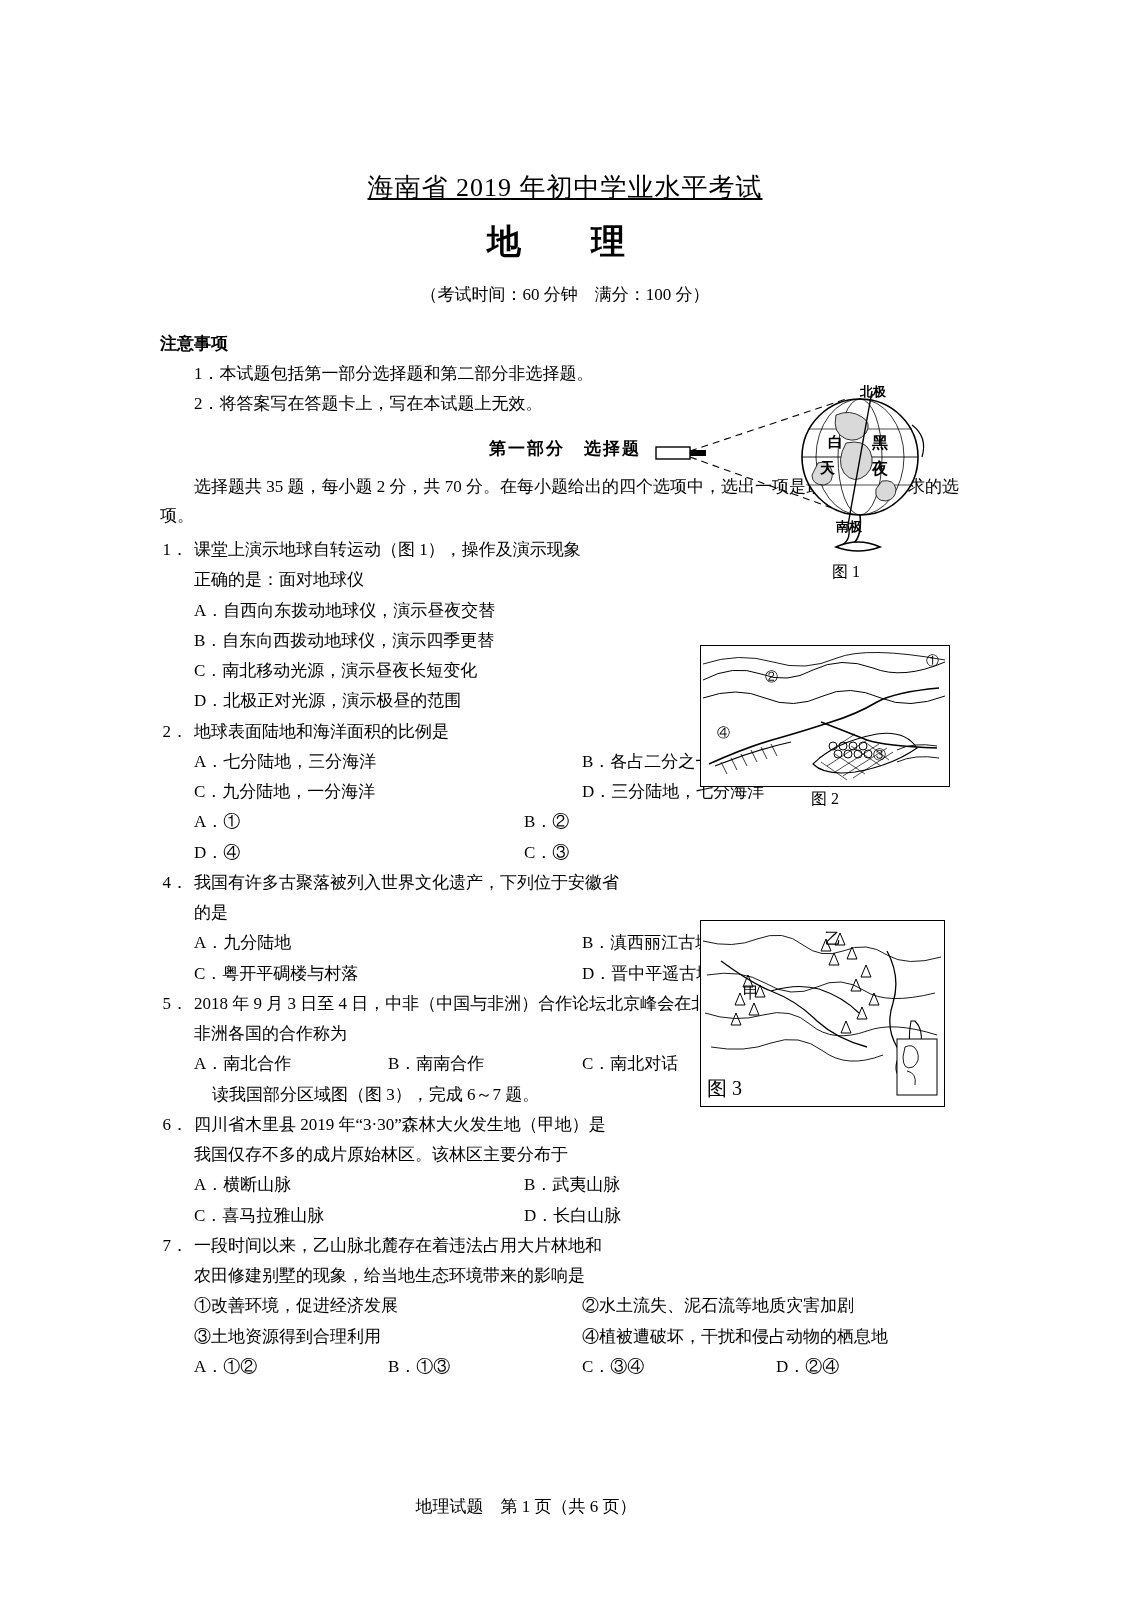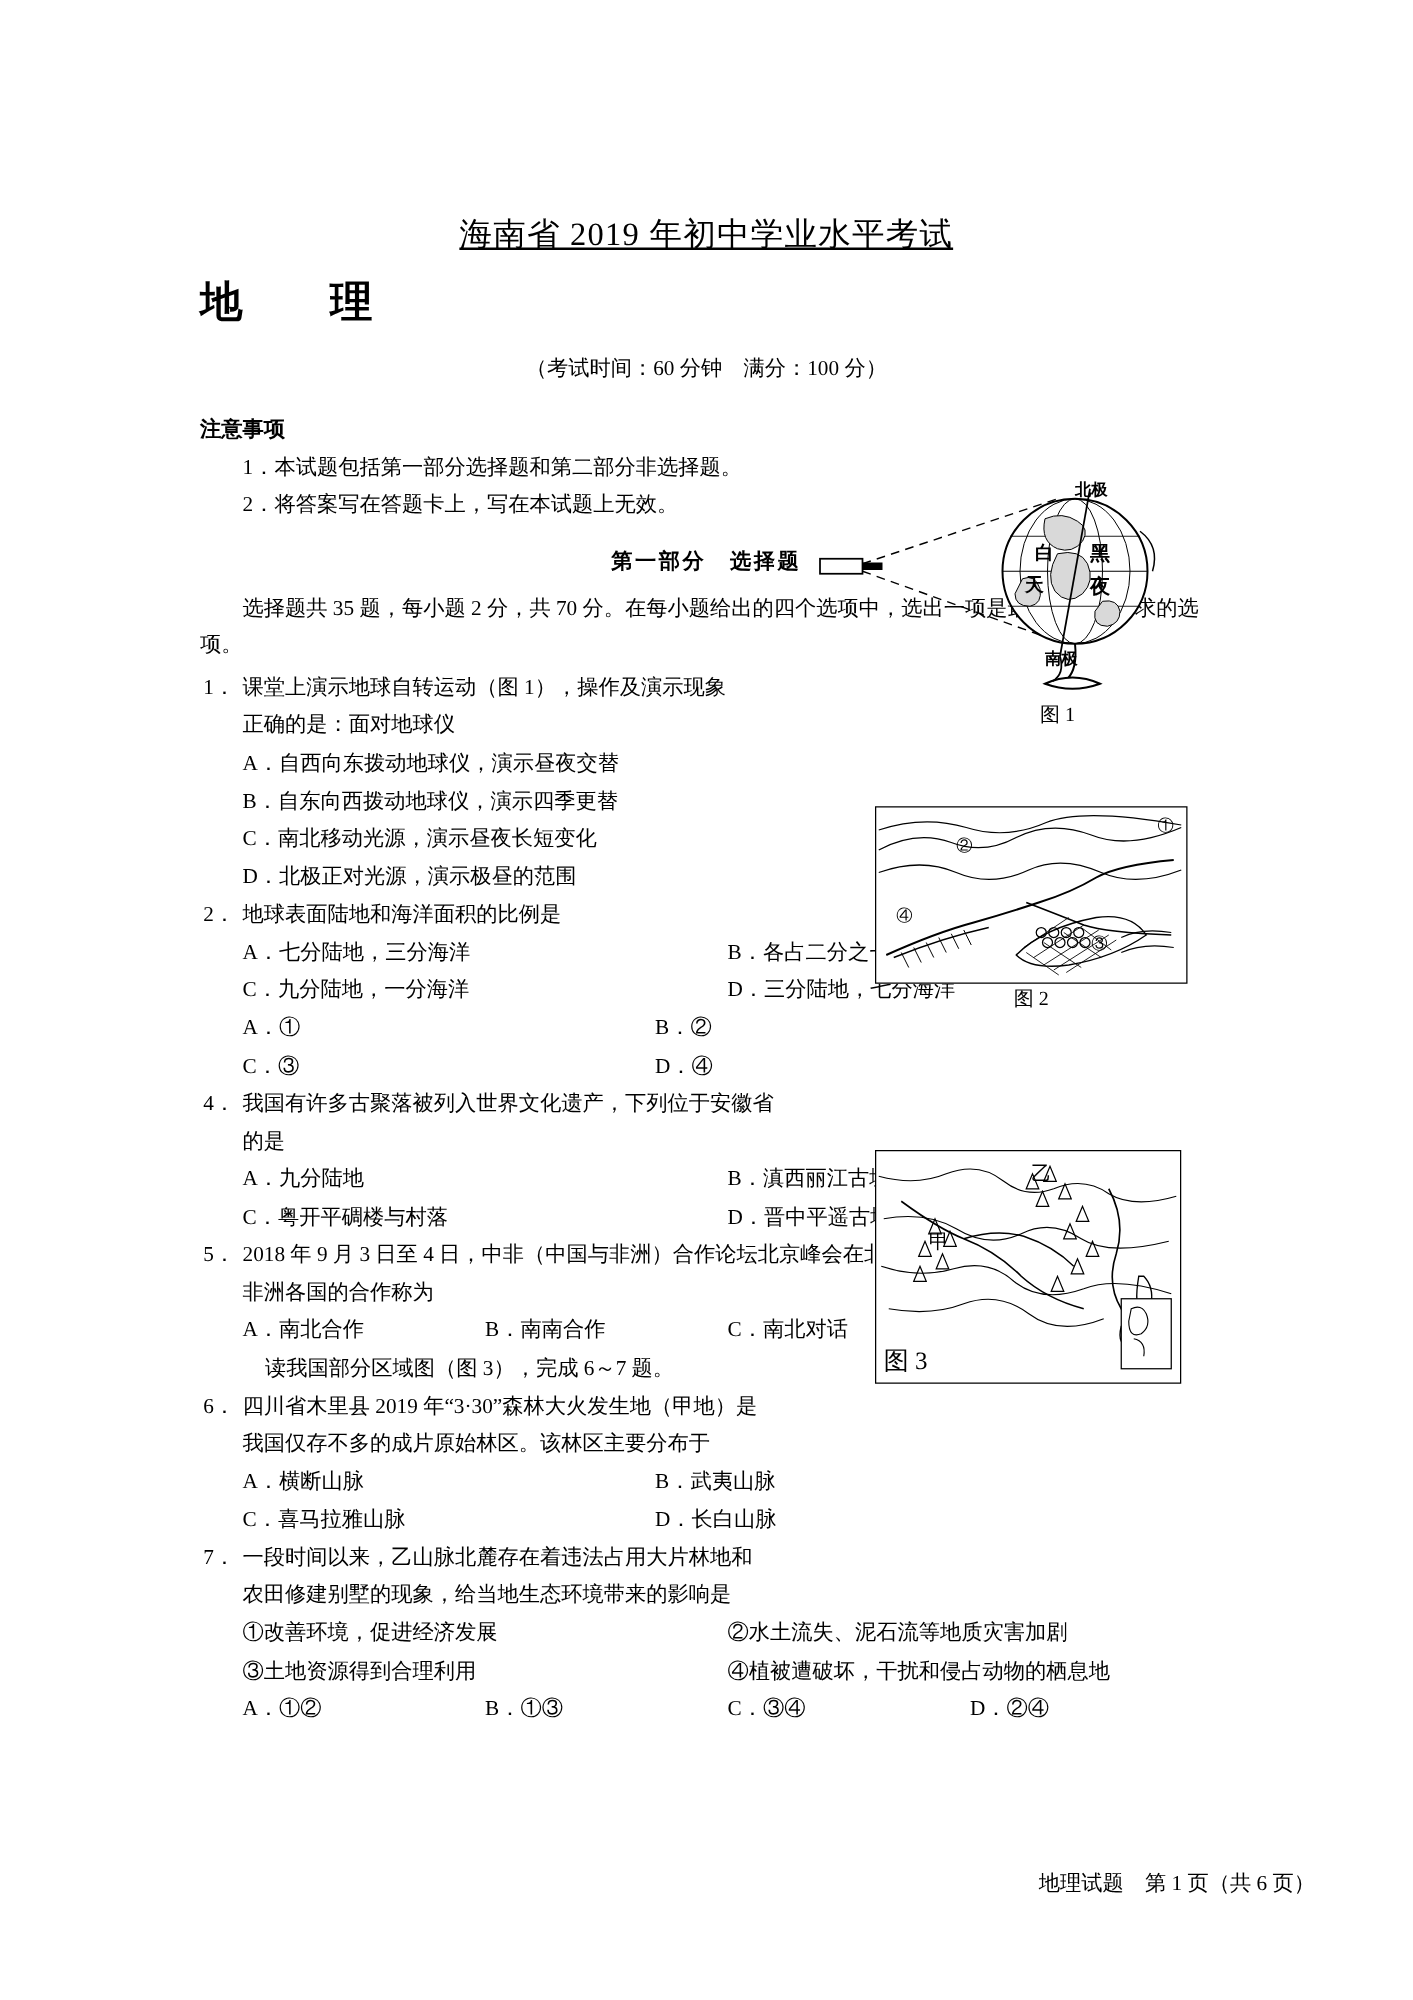--- a/index.html
+++ b/index.html
@@ -31,20 +31,21 @@
   .exam-title {
     text-align: center;
     font-size: 26px;
     letter-spacing: 1px;
     font-family: "Liberation Serif", "DejaVu Serif", serif;
     font-weight: normal;
     margin: 0 0 14px 0;
     text-decoration: underline;
   }
   .subject {
+    text-align: center;
     font-size: 34px;
     font-weight: bold;
     letter-spacing: 18px;
     margin: 8px 0 18px 0;
     font-family: "DejaVu Serif", "Liberation Serif", serif;
   }
   .exam-meta {
     text-align: center;
     font-size: 17px;
     margin-bottom: 26px;
@@ -104,21 +105,21 @@
   .reading-line {
     font-size: 17px;
     line-height: 1.78;
     margin-left: 52px;
   }
   .footer {
     position: absolute;
     bottom: 82px;
     left: 0;
     width: 1052px;
-    text-align: right;
+    text-align: center;
     font-size: 17px;
   }
   
   .fig {
     position: absolute;
   }
   .fig-cap {
     text-align: center;
     font-size: 16px;
     margin-top: 2px;
@@ -185,22 +186,22 @@
         <span class="opt">D．三分陆地，七分海洋</span>
       </div>
     </div>
 
     <div class="q">
       <div class="opt-row opt-narrow">
         <span class="opt">A．①</span>
         <span class="opt">B．②</span>
       </div>
       <div class="opt-row opt-narrow">
+        <span class="opt">D．④</span>
         <span class="opt">C．③</span>
-        <span class="opt">D．④</span>
       </div>
     </div>
 
     <div class="q">
       <div><span class="q-num">4．</span><span class="q-stem">我国有许多古聚落被列入世界文化遗产，下列位于安徽省</span></div>
       <div class="q-body">的是</div>
       <div class="opt-row">
         <span class="opt">A．九分陆地</span>
         <span class="opt">B．滇西丽江古城</span>
       </div>

